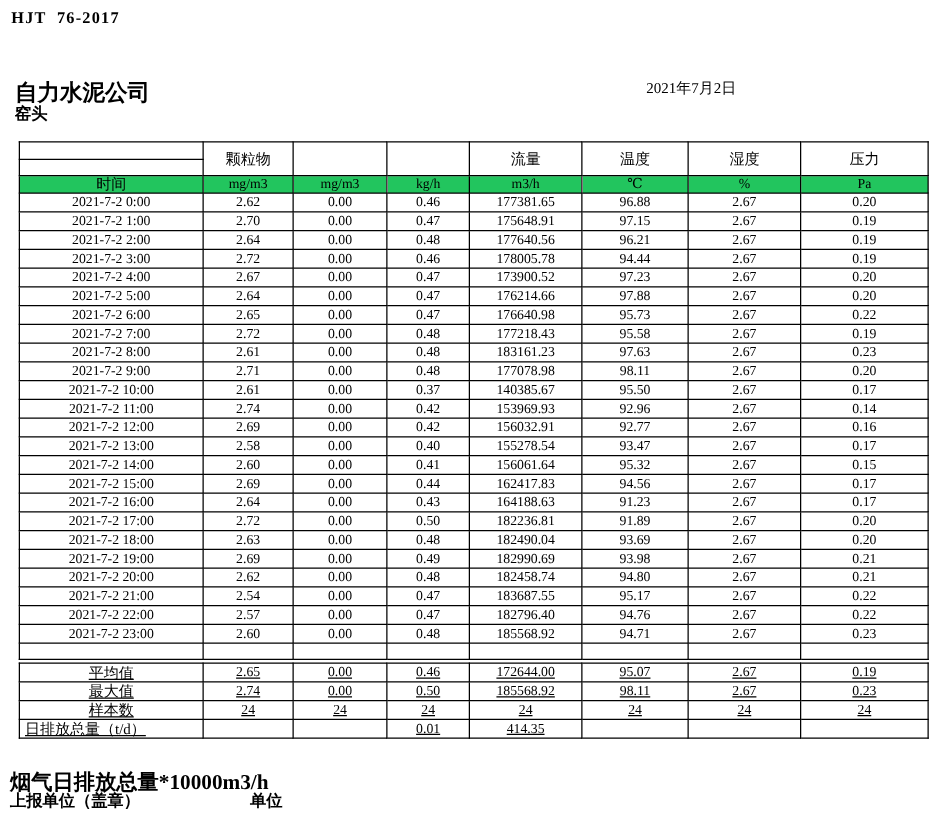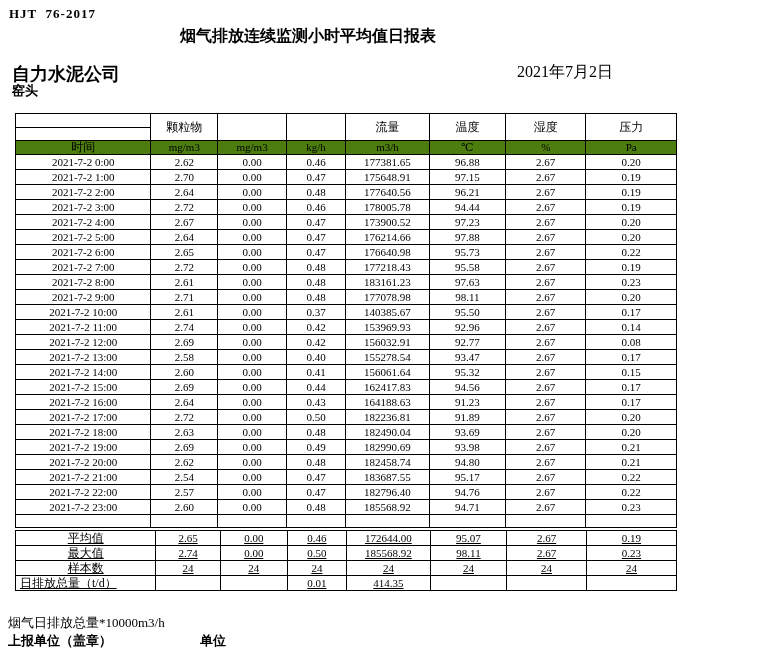--- a/index.html
+++ b/index.html
@@ -1,55 +1,54 @@
 <!DOCTYPE html>
 <html><head>
 <meta charset="utf-8">
 <style>
   html,body { margin:0; padding:0; background:#ffffff; }
   .page {
-    position:relative; width:677px; height:660px; background:#ffffff;
+    position:relative; width:759px; height:660px; background:#ffffff;
     font-family:"Liberation Serif","DejaVu Serif",serif; color:#000;
     overflow:hidden;
   }
   .standard { position:absolute; left:9px; top:6px; font-size:13px; font-weight:bold; letter-spacing:1px; white-space:pre; }
   .title    { position:absolute; left:0; top:26px; width:616px; text-align:center; font-size:16px; font-weight:bold; }
   .company  { position:absolute; left:12px; top:62px; font-size:18px; font-weight:bold; }
   .station  { position:absolute; left:12px; top:82px; font-size:13px; font-weight:bold; }
-  .date     { position:absolute; left:517px; top:62px; font-size:16px;text-align:center; }
+  .date     { position:absolute; left:517px; top:62px; font-size:12px;text-align:center; }
 
   table { border-collapse:collapse; table-layout:fixed; }
   td, th { border:1px solid #000; font-size:11px; font-weight:normal; text-align:center;
            padding:0; overflow:hidden; white-space:nowrap; line-height:13px; }
 
   .main    { position:absolute; left:15px; top:113px;padding-left:30px; }
   .summary { position:absolute; left:15px; top:530px; }
 
   .main thead tr.grpA td { height:13px; font-size:12px; }
   .main thead tr.grpB td { height:12px; }
-  .main thead tr.units th { height:13px; background:#4d7c0f; }
+  .main thead tr.units th { height:13px; background:#22c55e; }
   .main thead tr.units th.time-h { font-size:12px; }
   .main tbody td { height:14px; }
   .main tbody tr.spacer td { height:12px; }
 
   .summary td { height:14px;text-decoration:underline; }
   .summary td.slabel { font-size:12px; }
   .summary td.slabel.left { text-align:left; padding-left:4px; }
 
-  .footnote1 { position:absolute; left:8px;  top:614px; font-size:13px; font-weight:normal;text-align:center; }
+  .footnote1 { position:absolute; left:8px;  top:614px; font-size:17px; font-weight:bold;text-align:center; }
   .footnote2 { position:absolute; left:8px;  top:632px; font-size:13px; font-weight:bold; }
   .unit-lbl  { position:absolute; left:200px; top:632px; font-size:13px; font-weight:bold; }
 </style>
 </head>
 <body>
 
 <div class="page">
 
   <div class="standard">HJT  76-2017</div>
-  <div class="title">烟气排放连续监测小时平均值日报表</div>
   <div class="company">自力水泥公司</div>
   <div class="station">窑头</div>
   <div class="date">2021年7月2日</div>
 
   <table class="main">
     <colgroup>
       <col style="width:147px">
         <col style="width:72px">
         <col style="width:75px">
         <col style="width:66px">
@@ -205,21 +204,21 @@
           <td>0.14</td>
         </tr>
         <tr>
           <td>2021-7-2 12:00</td>
           <td>2.69</td>
           <td>0.00</td>
           <td>0.42</td>
           <td>156032.91</td>
           <td>92.77</td>
           <td>2.67</td>
-          <td>0.08</td>
+          <td>0.16</td>
         </tr>
         <tr>
           <td>2021-7-2 13:00</td>
           <td>2.58</td>
           <td>0.00</td>
           <td>0.40</td>
           <td>155278.54</td>
           <td>93.47</td>
           <td>2.67</td>
           <td>0.17</td>

